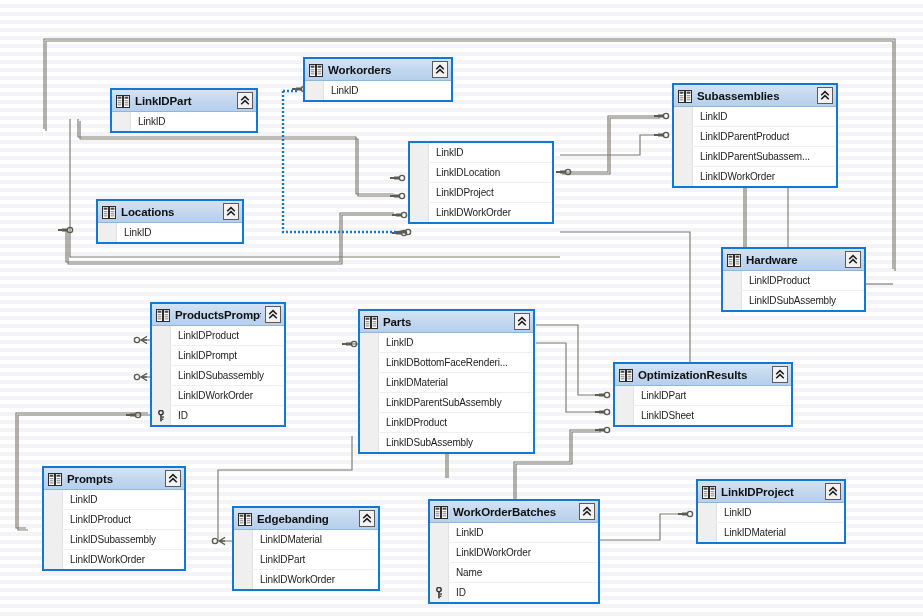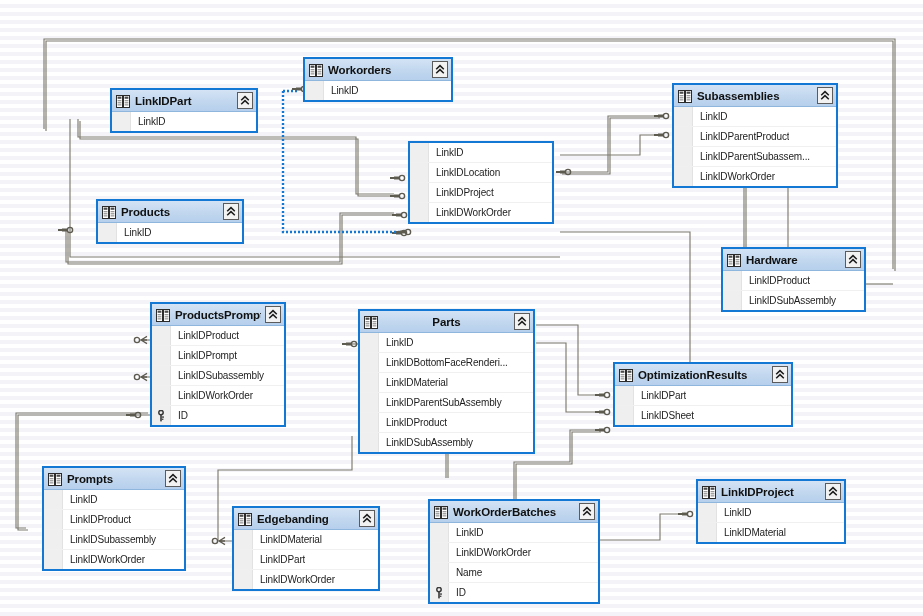--- a/index.html
+++ b/index.html
@@ -283,21 +283,21 @@
             <rect x="1.6" y="1.6" width="3.8" height="2.2" fill="#4c4c4c"></rect>
             <rect x="1.6" y="5" width="3.8" height="1.3" fill="#9a9a9a"></rect>
             <rect x="1.6" y="7.1" width="3.8" height="1.3" fill="#9a9a9a"></rect>
             <rect x="1.6" y="9.2" width="3.8" height="1.3" fill="#9a9a9a"></rect>
             <rect x="7.5" y="0.5" width="6" height="12" fill="#ffffff" stroke="#2b2b2b"></rect>
             <rect x="8.6" y="1.6" width="3.8" height="2.2" fill="#4c4c4c"></rect>
             <rect x="8.6" y="5" width="3.8" height="1.3" fill="#9a9a9a"></rect>
             <rect x="8.6" y="7.1" width="3.8" height="1.3" fill="#9a9a9a"></rect>
             <rect x="8.6" y="9.2" width="3.8" height="1.3" fill="#9a9a9a"></rect>
           </svg></span>
-        <span class="hdr-title">Products</span>
+        <span class="hdr-title">Locations</span>
         <span class="collapse">
           <svg viewBox="0 0 10 11" width="10" height="11">
             <path d="M1.2 5.2 L5 1.6 L8.8 5.2" fill="none" stroke="#1b1b1b" stroke-width="1.5"></path>
             <path d="M1.2 9.2 L5 5.6 L8.8 9.2" fill="none" stroke="#1b1b1b" stroke-width="1.5"></path>
           </svg>
         </span>
       </div>
       <div class="rows">
         <div class="row">
           <div class="gutter"></div>
@@ -383,21 +383,21 @@
               <circle cx="4" cy="2.6" r="2.2" fill="none" stroke="#3a3a3a" stroke-width="1.5"></circle>
               <rect x="3.2" y="4.4" width="1.6" height="7" fill="#3a3a3a"></rect>
               <rect x="4.8" y="6.4" width="2.2" height="1.3" fill="#3a3a3a"></rect>
               <rect x="4.8" y="8.6" width="1.6" height="1.3" fill="#3a3a3a"></rect>
             </svg>
           </div>
           <div class="fname">ID</div>
         </div>
       </div>
     </div>
-    <div class="tbl" style="left: 358px; top: 309px; width: 177px; text-align: center;">
+    <div class="tbl" style="left: 358px; top: 309px; width: 177px;">
       <div class="hdr">
         <span class="hdr-ico"><svg viewBox="0 0 14 13" width="14" height="13">
             <rect x="0.5" y="0.5" width="6" height="12" fill="#ffffff" stroke="#2b2b2b"></rect>
             <rect x="1.6" y="1.6" width="3.8" height="2.2" fill="#4c4c4c"></rect>
             <rect x="1.6" y="5" width="3.8" height="1.3" fill="#9a9a9a"></rect>
             <rect x="1.6" y="7.1" width="3.8" height="1.3" fill="#9a9a9a"></rect>
             <rect x="1.6" y="9.2" width="3.8" height="1.3" fill="#9a9a9a"></rect>
             <rect x="7.5" y="0.5" width="6" height="12" fill="#ffffff" stroke="#2b2b2b"></rect>
             <rect x="8.6" y="1.6" width="3.8" height="2.2" fill="#4c4c4c"></rect>
             <rect x="8.6" y="5" width="3.8" height="1.3" fill="#9a9a9a"></rect>

